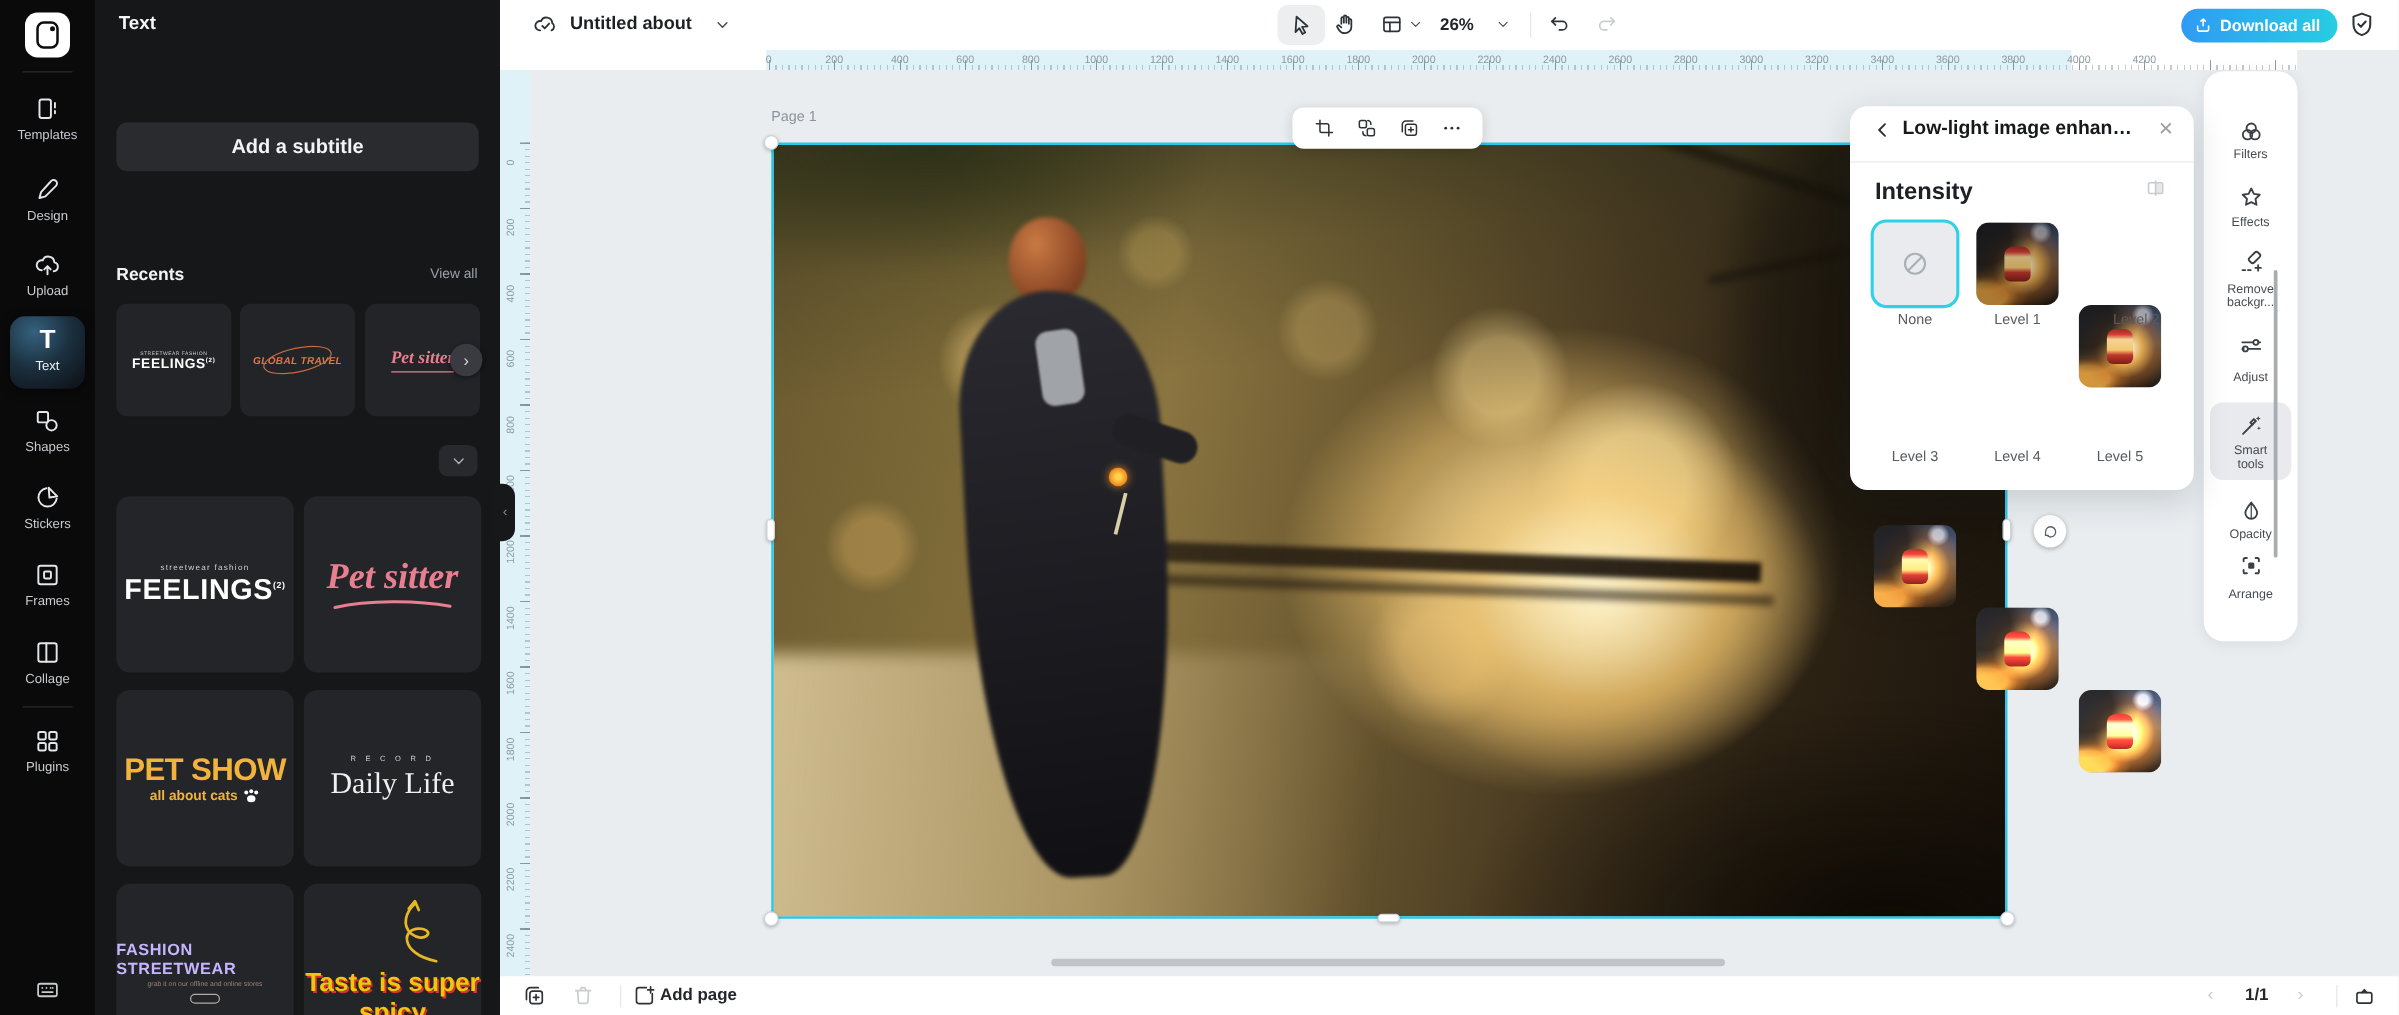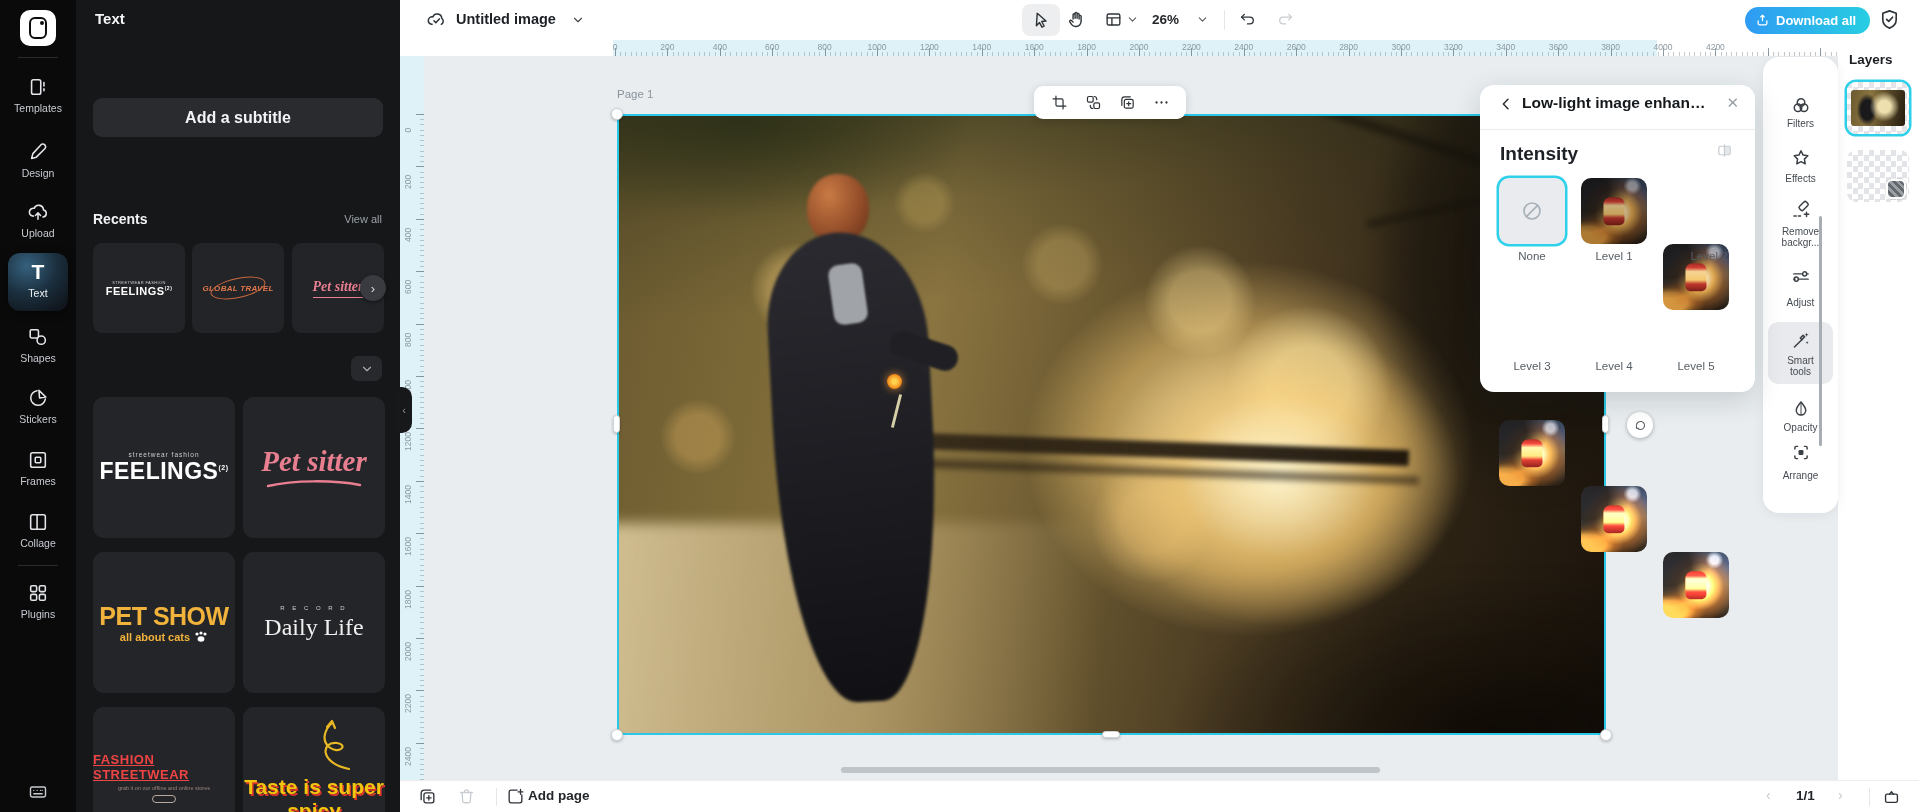--- a/index.html
+++ b/index.html
@@ -294,29 +294,20 @@
             <circle cx="5" cy="12" r="1.6" fill="currentColor" stroke="none"></circle>
             <circle cx="12" cy="12" r="1.6" fill="currentColor" stroke="none"></circle>
             <circle cx="19" cy="12" r="1.6" fill="currentColor" stroke="none"></circle>
           </svg>
         </span>
     </div>
 
     <div id="hscroll"></div>
   </div>
 
-  <div id="layers" class="abs">
-    <h3>Layers</h3>
-    <div class="lthumb sel" style="top:42px;">
-      <div class="mini-photo"></div>
-    </div>
-    <div class="lthumb" style="top:110px;">
-      <div class="lbadge"></div>
-    </div>
-  </div>
 
   <div id="rtools" class="abs">
       <span class="rt-ic" style="top: 38px;"><svg viewBox="0 0 24 24" fill="none" stroke="currentColor" stroke-width="1.7" stroke-linecap="round" stroke-linejoin="round">
           <circle cx="12" cy="8.6" r="4.3"></circle>
           <circle cx="8.6" cy="14.6" r="4.3"></circle>
           <circle cx="15.4" cy="14.6" r="4.3"></circle>
         </svg></span>
       <div class="rt-lb" style="top: 61px;">Filters</div>
       <span class="rt-ic" style="top: 91px;"><svg viewBox="0 0 24 24" fill="none" stroke="currentColor" stroke-width="1.7" stroke-linecap="round" stroke-linejoin="round">
           <path d="M12 3.2l2.4 4.9 5.4.8-3.9 3.8.9 5.4-4.8-2.5-4.8 2.5.9-5.4-3.9-3.8 5.4-.8z"></path>
@@ -393,21 +384,21 @@
       </div>
   </div>
 
   <div id="topbar" class="abs">
     <span class="tb-ic ic" style="left:26px;top:9px;width:21px;height:21px;">
         <svg viewBox="0 0 24 24" fill="none" stroke="currentColor" stroke-width="1.7" stroke-linecap="round" stroke-linejoin="round">
           <path d="M7 17.5a4.3 4.3 0 1 1 .8-8.5A5.3 5.3 0 0 1 18 10.7a3.9 3.9 0 0 1-.6 6.8"></path>
           <path d="M9 13.5l2.2 2.2 4-4.4"></path>
         </svg>
       </span>
-    <span id="doc-title">Untitled image</span>
+    <span id="doc-title">Untitled about</span>
     <span class="tb-ic ic" style="left:172px;top:14px;width:12px;height:12px;color:#444;">
         <svg viewBox="0 0 24 24" fill="none" stroke="currentColor" stroke-width="1.7" stroke-linecap="round" stroke-linejoin="round">
           <path d="M5 8.5l7 7 7-7" stroke-width="2.2"></path>
         </svg>
       </span>
 
     <div class="sel-tool"></div>
     <span class="tb-ic ic" style="left:631px;top:10px;width:20px;height:20px;">
         <svg viewBox="0 0 24 24" fill="none" stroke="currentColor" stroke-width="1.7" stroke-linecap="round" stroke-linejoin="round">
           <path d="M7.5 4l10.5 9.2-5.2.6 3 5.4-2.6 1.4-3-5.5-3.7 3.7z"></path>
@@ -552,21 +543,21 @@
             <circle cx="11" cy="3" r="1.6" fill="#fff"></circle>
             <ellipse cx="7" cy="8" rx="3.4" ry="2.8" fill="#fff"></ellipse>
           </svg>
       </div>
     </div>
     <div class="bcard" style="left:167px;top:552px;">
       <div style="font-size:6px;color:#cfcfcf;letter-spacing:3px;">R E C O R D</div>
       <div class="serif" style="font-size:24px;color:#f0f0f0;margin-top:3px;">Daily Life</div>
     </div>
     <div class="bcard" style="left:17px;top:707px;">
-      <div style="font-size:13px;font-weight:700;color:#ef4444;letter-spacing:.5px;text-decoration:underline;">FASHION STREETWEAR</div>
+      <div style="font-size:13px;font-weight:700;color:#c4b5fd;letter-spacing:.5px;">FASHION STREETWEAR</div>
       <div style="font-size:5.5px;color:#9a857a;margin-top:3px;">grab it on our offline and online stores</div>
       <div style="width:24px;height:8px;border-radius:4px;border:1px solid #b8a99e;margin-top:4px;"></div>
     </div>
     <div class="bcard" style="left:167px;top:707px;justify-content:flex-start;padding-top:10px;">
       <svg width="60" height="58" viewBox="0 0 60 58" style="margin-left:30px;">
           <path d="M50 52 C 20 46, 22 24, 38 26 C 50 28, 40 38, 30 30 C 22 23, 26 12, 33 6" stroke="#e8b824" stroke-width="2.2" fill="none" stroke-linecap="round"></path>
           <path d="M28 10 L 33 4 L 36 11" stroke="#e8b824" stroke-width="2.2" fill="none" stroke-linecap="round" stroke-linejoin="round"></path>
         </svg>
       <div style="font-size:21px;font-weight:800;color:#f2c50f;text-shadow:1.5px 1.5px 0 #d8342c;line-height:24px;">
         <div>Taste is super</div>

